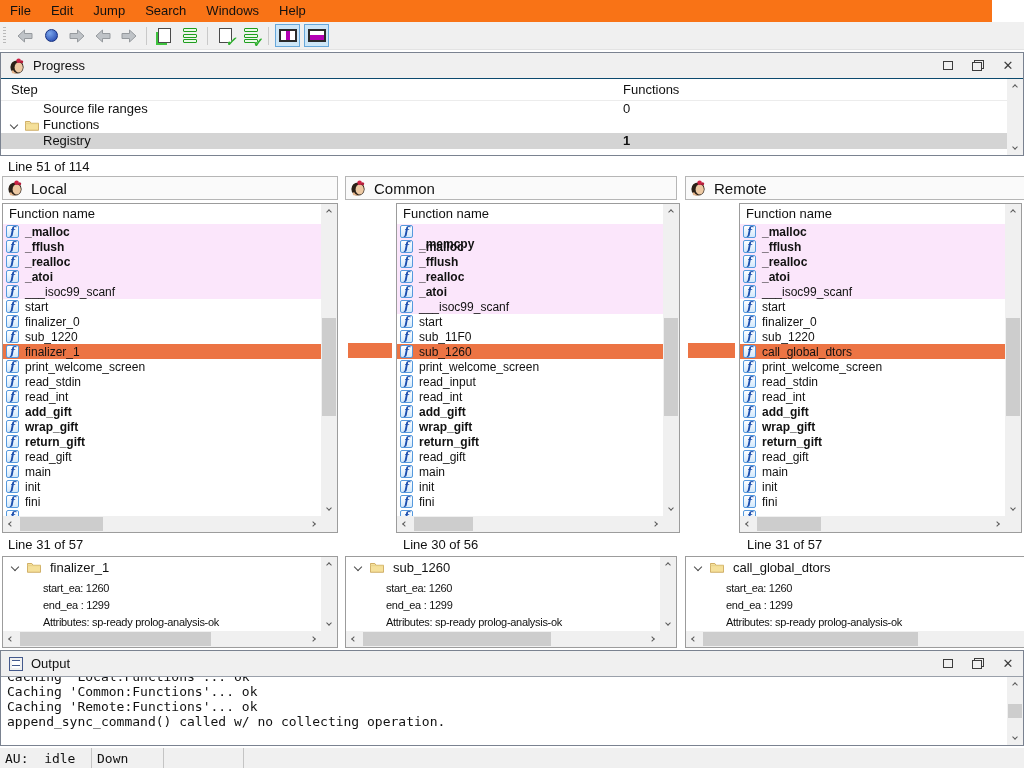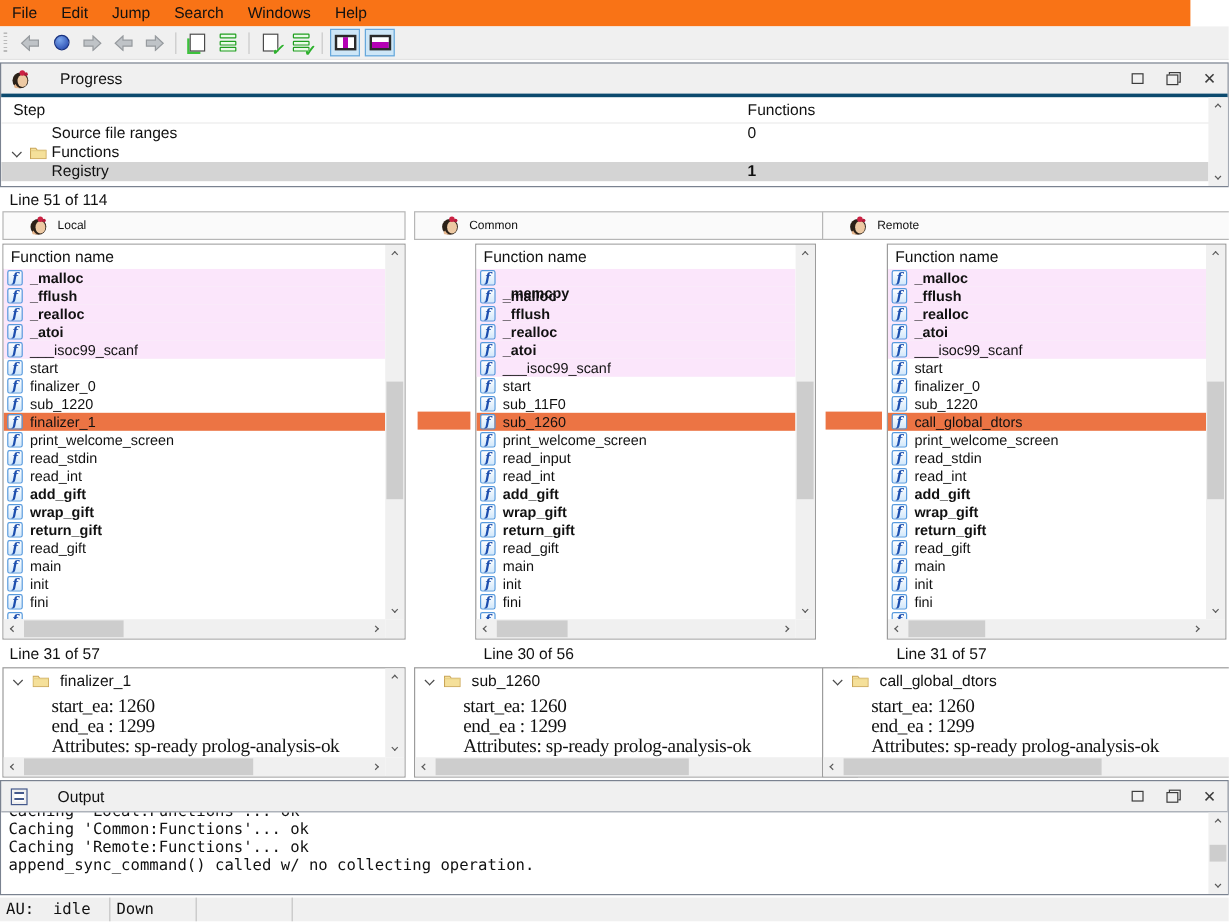--- a/index.html
+++ b/index.html
@@ -22,72 +22,72 @@
   .check-badge{position:relative}
   .check-badge::after{content:"\2713";position:absolute;right:-6px;bottom:-7px;color:#2db02d;font-weight:bold;font-size:13px;text-shadow:0 0 1px #fff}
   .split-v{width:18px;height:13px;border:2px solid #2a2a2a;background:linear-gradient(to right,#fff 0 36%,#b400b4 36% 64%,#fff 64% 100%)}
   .split-h{width:18px;height:13px;border:2px solid #2a2a2a;background:linear-gradient(#fff 0 45%,#b400b4 45% 100%)}
   .arrow-svg{display:block}
 
   .workspace{position:absolute;left:0;top:50px;width:1024px;height:698px;background:#ffffff}
 
   
   .dock{position:absolute;background:#f0f0f0;border:1px solid #7a8290}
-  .dock-title{height:25px;display:flex;align-items:center;gap:25px;padding-left:8px;font-size:13px}
+  .dock-title{height:25px;display:flex;align-items:center;gap:8px;padding-left:8px;font-size:13px}
   .cap-btns{margin-left:auto;display:flex;height:25px}
   .cap-btn{width:30px;height:25px;display:flex;align-items:center;justify-content:center;color:#3c3c3c}
   .glyph-max{width:10px;height:9px;border:1px solid #3c3c3c}
   .glyph-float{position:relative;width:12px;height:11px}
   .glyph-float::before{content:"";position:absolute;right:0;top:0;width:8px;height:7px;border:1px solid #3c3c3c}
   .glyph-float::after{content:"";position:absolute;left:0;bottom:0;width:8px;height:7px;border:1px solid #3c3c3c;background:#f0f0f0}
   .glyph-close{font-size:13px;line-height:13px}
 
-  .progress-table{position:absolute;left:0;top:25px;right:0;bottom:0;background:#fff;border-top:3px solid #0c4a6e;overflow:hidden}
+  .progress-table{position:absolute;left:0;top:25px;right:0;bottom:0;background:#fff;border-top:1px solid #0c4a6e;overflow:hidden}
   .pt-header{position:relative;height:22px;line-height:22px;font-size:13px;border-bottom:1px solid #ececec}
   .pt-step{position:absolute;left:10px}
   .pt-conf{position:absolute;left:622px}
   .p-rows{position:absolute;left:0;top:22px;right:16px;bottom:0}
   .p-row{position:relative;height:16px;line-height:16px;font-size:13px}
   .p-label{position:absolute;left:42px;white-space:pre}
   .p-conflict{position:absolute;left:622px}
   .pos-chev{position:absolute;left:10px;top:5px}
   .p-folder{position:absolute;left:24px;top:2px;width:14px;height:12px}
 
   
   .chev{display:inline-block;width:6px;height:6px;border-right:1.6px solid #4a4a4a;border-bottom:1.6px solid #4a4a4a}
   .chev.down{transform:rotate(45deg)}
   .chev.up{transform:rotate(-135deg)}
   .chev.left{transform:rotate(135deg)}
   .chev.right{transform:rotate(-45deg)}
   .chev.sm{width:4px;height:4px;border-color:#5a5a5a}
 
   
-  .grp-title{position:absolute;top:176px;height:24px;border:1px solid #b6b6b6;background:#fafafa;display:flex;align-items:center;gap:8px;padding-left:21px;font-size:10px}
-  .c1{left:2px;width:336px}.c2{left:345px;width:370px}.c3{left:685px;width:377px}
+  .grp-title{position:absolute;top:176px;height:24px;border:1px solid #b6b6b6;background:#fafafa;display:flex;align-items:center;gap:8px;padding-left:4px;font-size:15px}
+  .c1{left:2px;width:336px}.c2{left:345px;width:332px}.c3{left:685px;width:377px}
 
   .listbox{position:absolute;top:203px;height:330px;background:#fff;border:1px solid #9c9c9c}
   .l1{left:2px;width:336px}.l2{left:396px;width:284px}.l3{left:739px;width:283px}
   .list-header{position:absolute;left:0;top:0;right:16px;height:20px;line-height:20px;padding-left:6px;font-size:13px;background:#fff}
   .fn-rows{position:absolute;left:0;top:20px;right:16px;bottom:16px;overflow:hidden}
   .fn-row{height:15px;display:flex;align-items:center;gap:6px;padding-left:3px}
   .fn-name{font-size:12px;white-space:pre}
   .f-icon{width:13px;height:13px;flex:0 0 13px;border:1px solid #5599dd;border-radius:2px;background:linear-gradient(#ffffff,#d2e8fb);color:#1d4fae;font-family:"DejaVu Serif",serif;font-style:italic;font-weight:bold;font-size:11px;line-height:11px;text-align:center}
 
   .gutter{position:absolute;top:203px;height:330px;background:#fff}
   .g2{left:348px;width:44px}.g3{left:688px;width:47px}
   .gut-marker{position:absolute;left:0;top:140px;width:100%;height:15px}
 
   .line-label{position:absolute;top:537px;height:15px;font-size:13px}
   .lab0{left:8px;top:159px}.lab1{left:8px}.lab2{left:403px}.lab3{left:747px}
 
   
   .detailbox{position:absolute;top:556px;height:92px;background:#fff;border:1px solid #9c9c9c}
   .det-head{position:absolute;left:0;top:0;right:16px;height:20px;display:flex;align-items:center;gap:9px;padding-left:9px;font-size:13px}
   .det-folder{width:14px;height:12px}
-  .det-lines{position:absolute;left:40px;top:23px;right:16px;bottom:16px;overflow:hidden;font-family:Liberation Serif, serif;font-size:16px;line-height:17px;letter-spacing:-0.3px}
+  .det-lines{position:absolute;left:40px;top:23px;right:16px;bottom:16px;overflow:hidden;font-family:Liberation Sans, sans-serif;font-size:11px;line-height:17px;letter-spacing:-0.3px}
 
   
   .vsb{position:absolute;top:0;right:0;width:16px;background:#f0f0f0}
   .vsb .sb-btn{height:16px;display:flex;align-items:center;justify-content:center}
   .vsb .sb-track{position:absolute;left:0;top:16px;right:0;bottom:16px}
   .vsb .sb-btn.bottom{position:absolute;bottom:0;left:0;right:0}
   .sb-thumb{position:absolute;left:1px;right:1px;background:#cdcdcd}
   .hsb{position:absolute;left:0;bottom:0;height:16px;background:#f0f0f0}
   .hsb .sb-btn{position:absolute;top:0;width:16px;height:16px;display:flex;align-items:center;justify-content:center}
   .hsb .sb-btn.left{left:0}.hsb .sb-btn.right{right:0}

